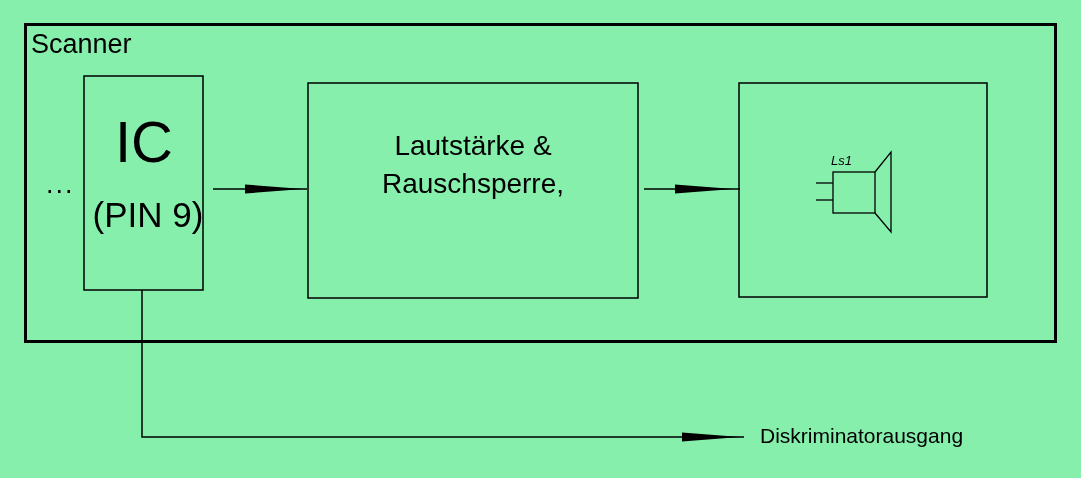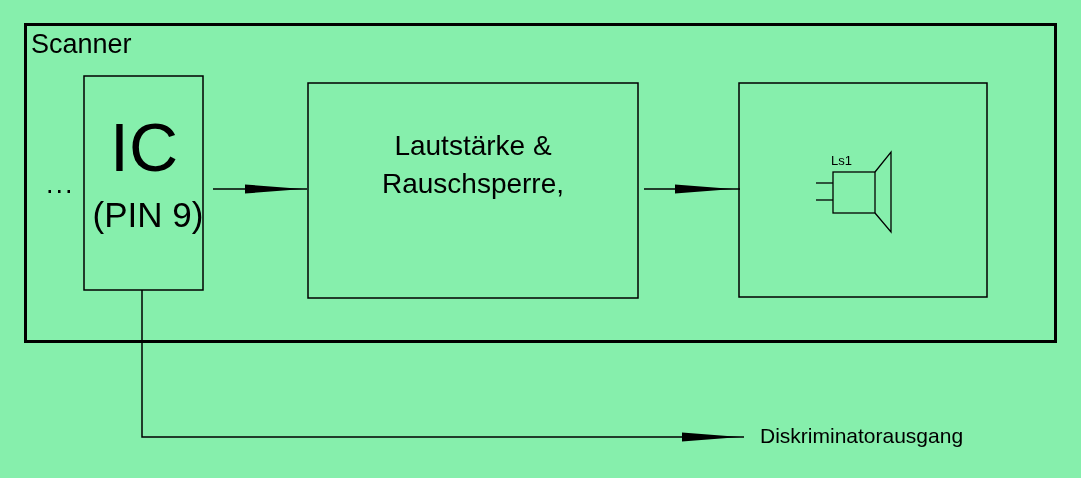--- a/index.html
+++ b/index.html
@@ -38,21 +38,21 @@
     left: 46px;
     top: 171px;
     font-size: 27px;
     letter-spacing: 2px;
   }
   .ic-title {
     left: 84px;
     top: 113px;
     width: 120px;
     text-align: center;
-    font-size: 68px;
+    font-size: 58px;
   }
   .ic-subtitle {
     left: 84px;
     top: 197px;
     width: 128px;
     text-align: center;
     font-size: 35px;
   }
   .filter-text {
     position: absolute;
@@ -61,20 +61,21 @@
     width: 330px;
     text-align: center;
     font-size: 28px;
     line-height: 38px;
     color: #000000;
   }
   .speaker-label {
     left: 831px;
     top: 154px;
     font-size: 13px;
+    font-style: italic;
   }
   .output-label {
     left: 760px;
     top: 425px;
     font-size: 21px;
   }
 </style>
 </head>
 <body>
 

